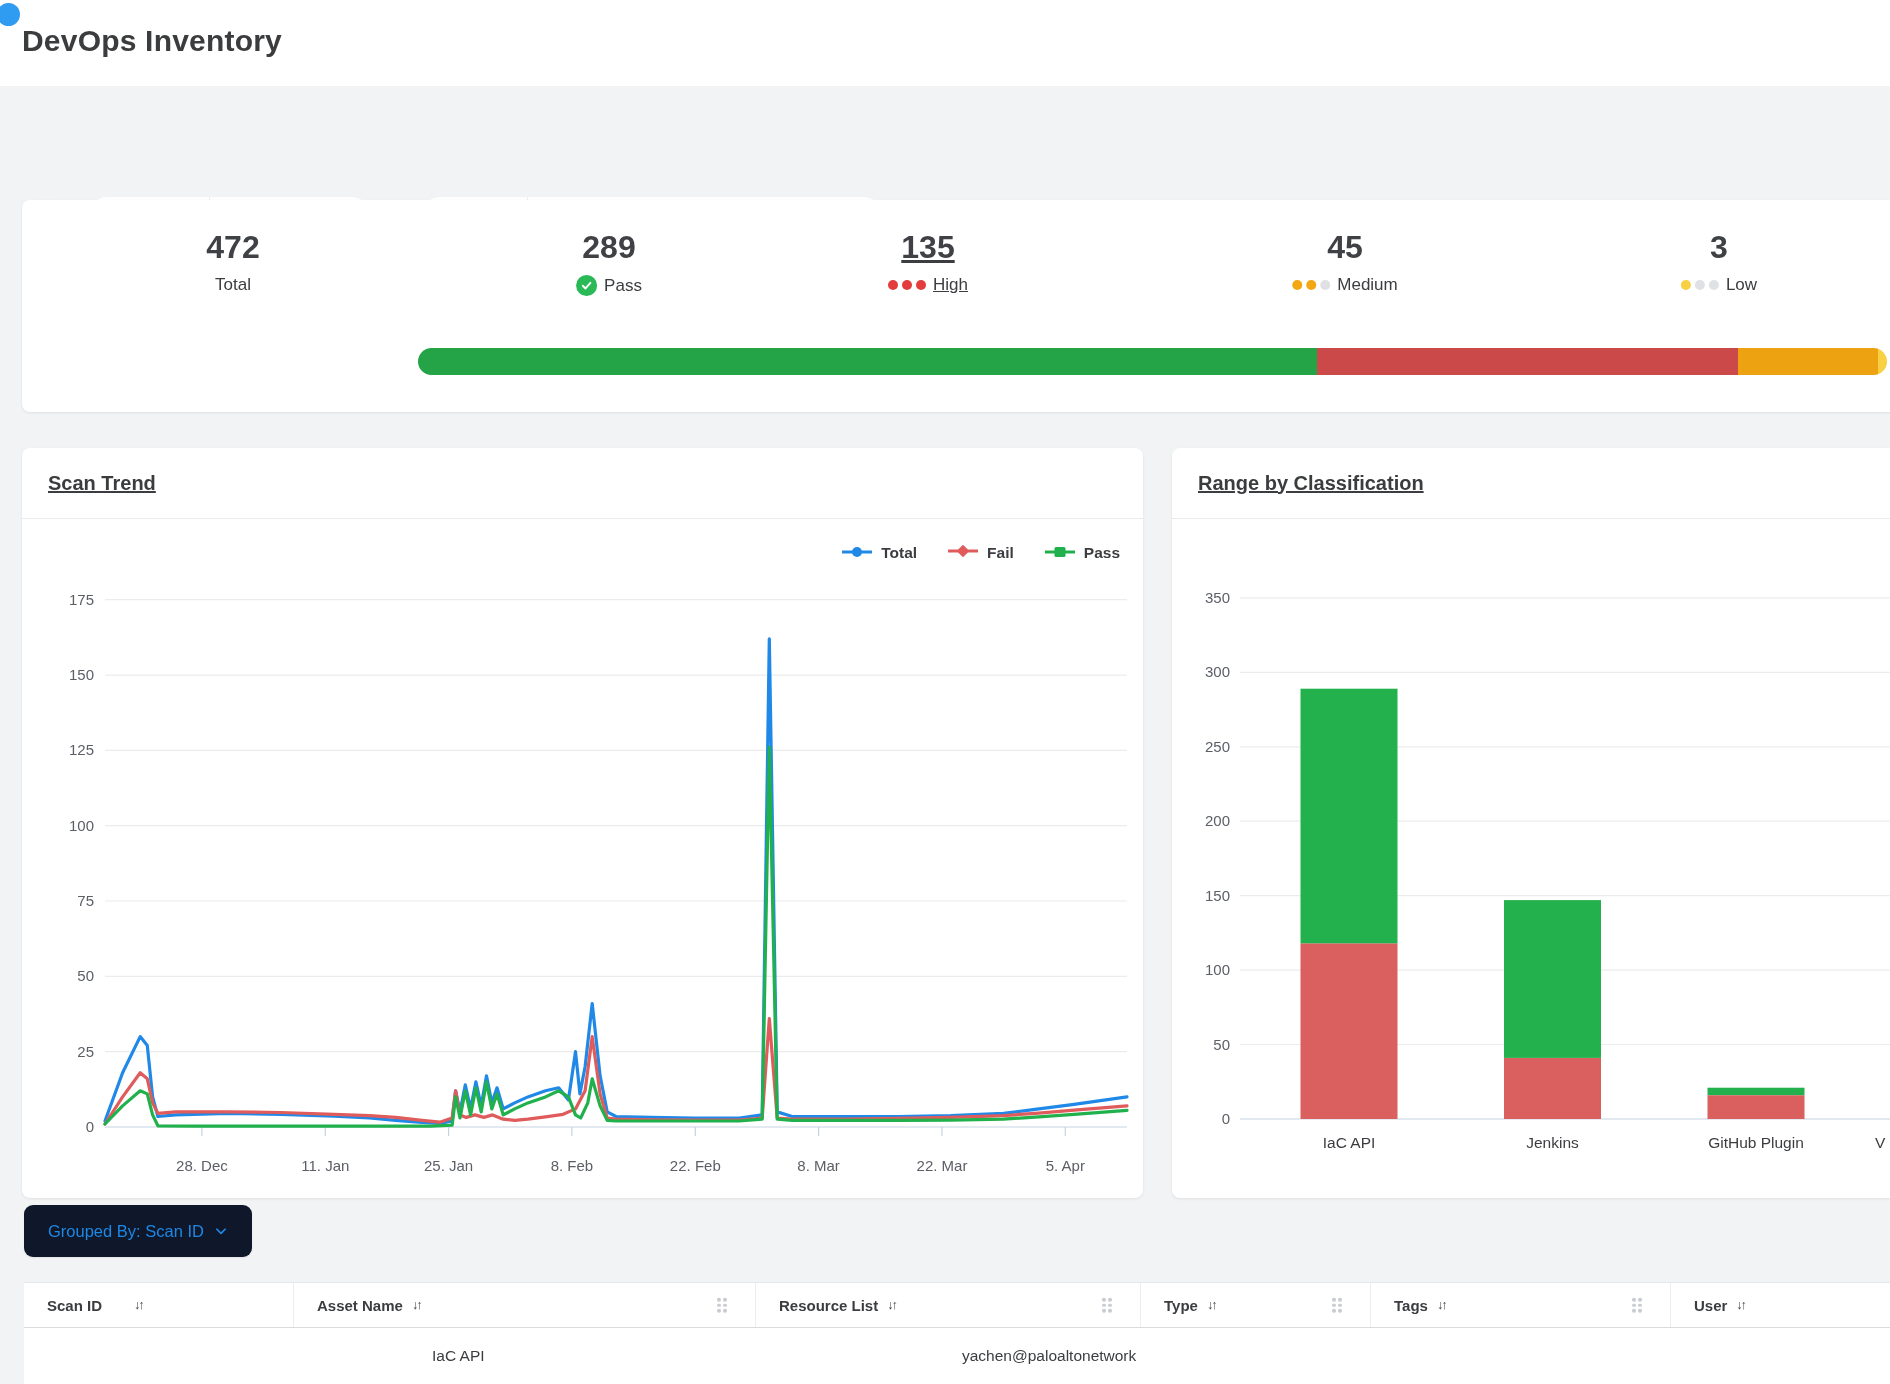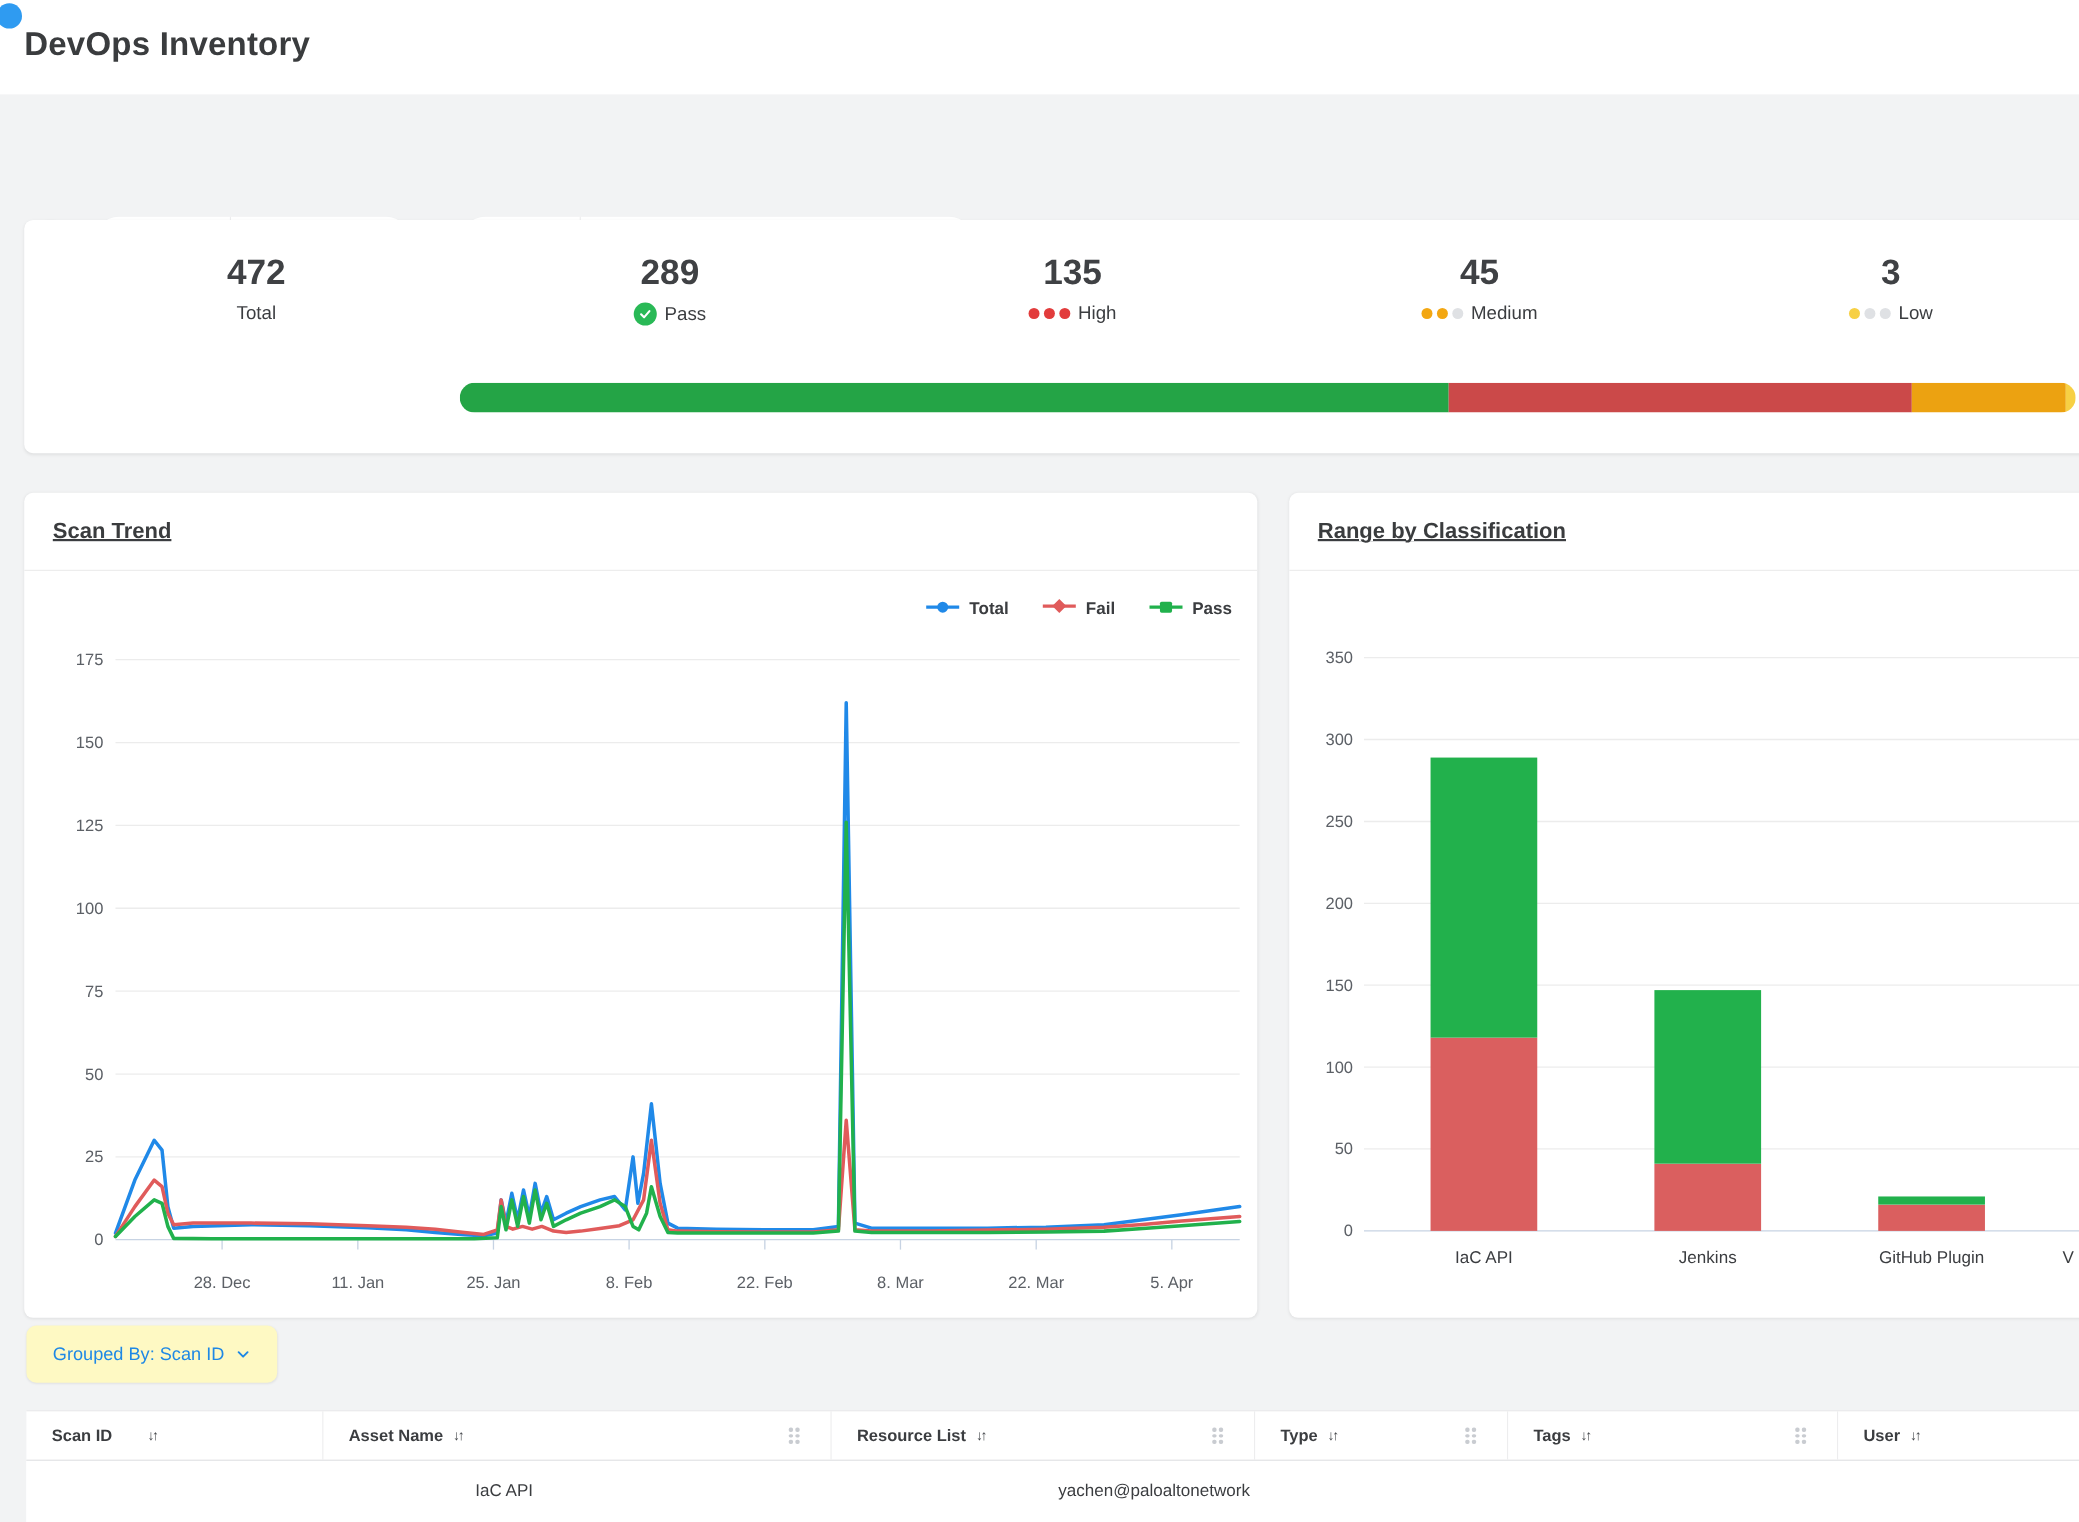--- a/index.html
+++ b/index.html
@@ -41,21 +41,21 @@
   #trend-card{left:22px;width:1121px;}
   #class-card{left:1172px;width:740px;}
   .card-head{height:70px;border-bottom:1px solid #ebebeb;display:flex;align-items:center;padding:0 26px;text-decoration:underline;}
   .card-title{font-size:20px;font-weight:700;color:#3a3c3e;}
   .plot{position:absolute;left:0;top:70px;width:100%;height:680px;}
   .legend{position:absolute;top:96px;right:23px;display:flex;gap:30px;align-items:center;}
   .legend-item{display:flex;align-items:center;gap:8px;font-size:15.5px;font-weight:700;color:#3b3d40;cursor:pointer;}
   text.ax{font-size:15px;fill:#5c6066;font-family:"Liberation Sans","DejaVu Sans",sans-serif;}
   text.cat{font-size:15.5px;fill:#3b3d40;font-family:"Liberation Sans","DejaVu Sans",sans-serif;}
   
-  .grouped-btn{position:absolute;left:24px;top:1205px;height:52px;padding:0 24px;background:#fef9c3;border:none;border-radius:9px;
+  .grouped-btn{position:absolute;left:24px;top:1205px;height:52px;padding:0 24px;background:#0f172a;border:none;border-radius:9px;
     box-shadow:0 1px 2px rgba(0,0,0,.07);display:flex;align-items:center;gap:10px;font-size:16.5px;color:#1e88e5;cursor:pointer;
     font-family:inherit;}
   
   .table{position:absolute;left:24px;top:1282px;width:2100px;background:#fff;border-top:1px solid #e6e7e9;}
   .thead{display:flex;height:44px;border-bottom:1px solid #d9dbde;}
   .th{position:relative;display:flex;align-items:center;padding-left:23px;font-size:15px;font-weight:700;color:#3b3d40;
     border-right:1px solid #ededee;box-sizing:border-box;cursor:pointer;}
   .th:last-child{border-right:none;}
   .sort{margin-left:9px;font-size:12.5px;color:#43464a;letter-spacing:-2px;font-weight:700;}
   .handle{position:absolute;right:28px;top:50%;transform:translateY(-50%);display:grid;
@@ -125,21 +125,21 @@
     <div class="num">289</div>
     <div class="cap">
       <span class="check-badge">
         <svg width="13" height="13" viewBox="0 0 24 24" fill="none" stroke="#fff" stroke-width="3.5" stroke-linecap="round" stroke-linejoin="round">
             <polyline points="5 12.5 10 17.5 19 7"></polyline>
           </svg>
       </span>
       <span>Pass</span>
     </div>
   </div>
-  <div class="stat" style="left:953px;">
+  <div class="stat" style="left:906px;text-decoration:underline;">
     <div class="num">135</div>
     <div class="cap">
       <span class="dots">
           <span class="dot" style="background: rgb(226, 60, 60);"></span>
           <span class="dot" style="background: rgb(226, 60, 60);"></span>
           <span class="dot" style="background: rgb(226, 60, 60);"></span>
         </span>
       <span>High</span>
     </div>
   </div>

